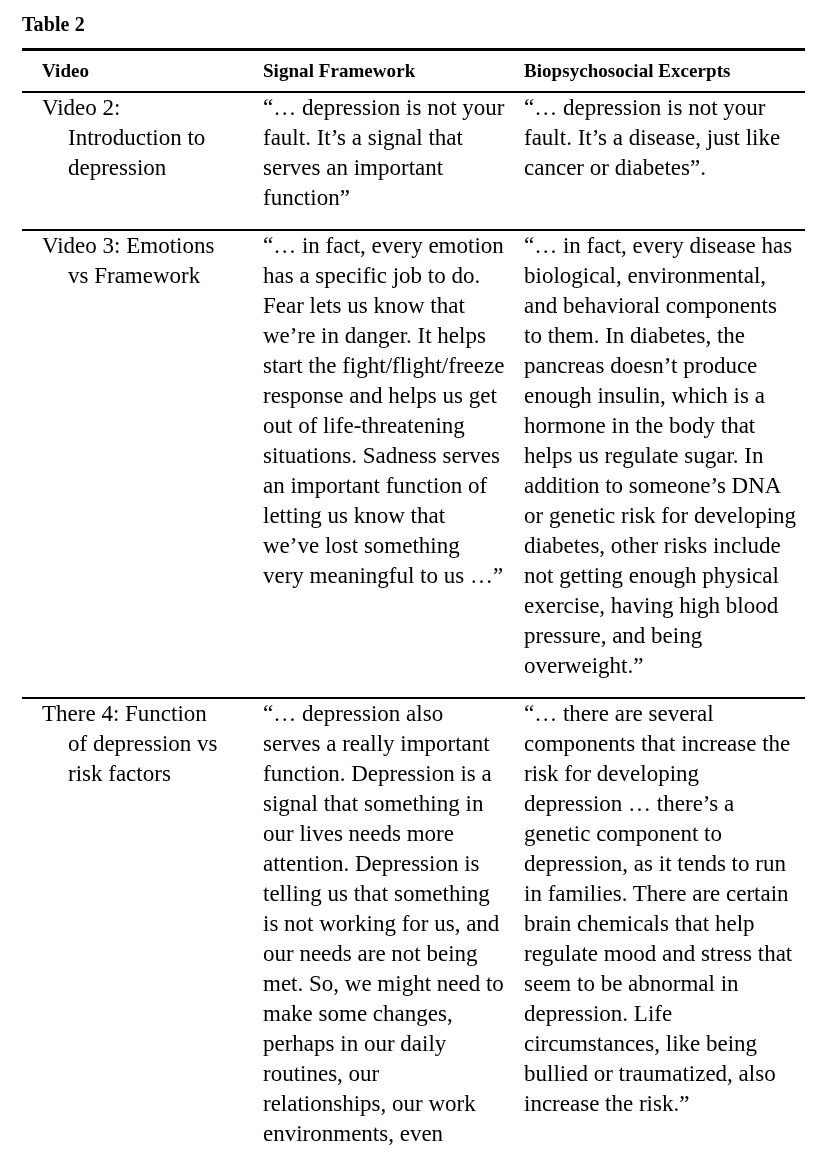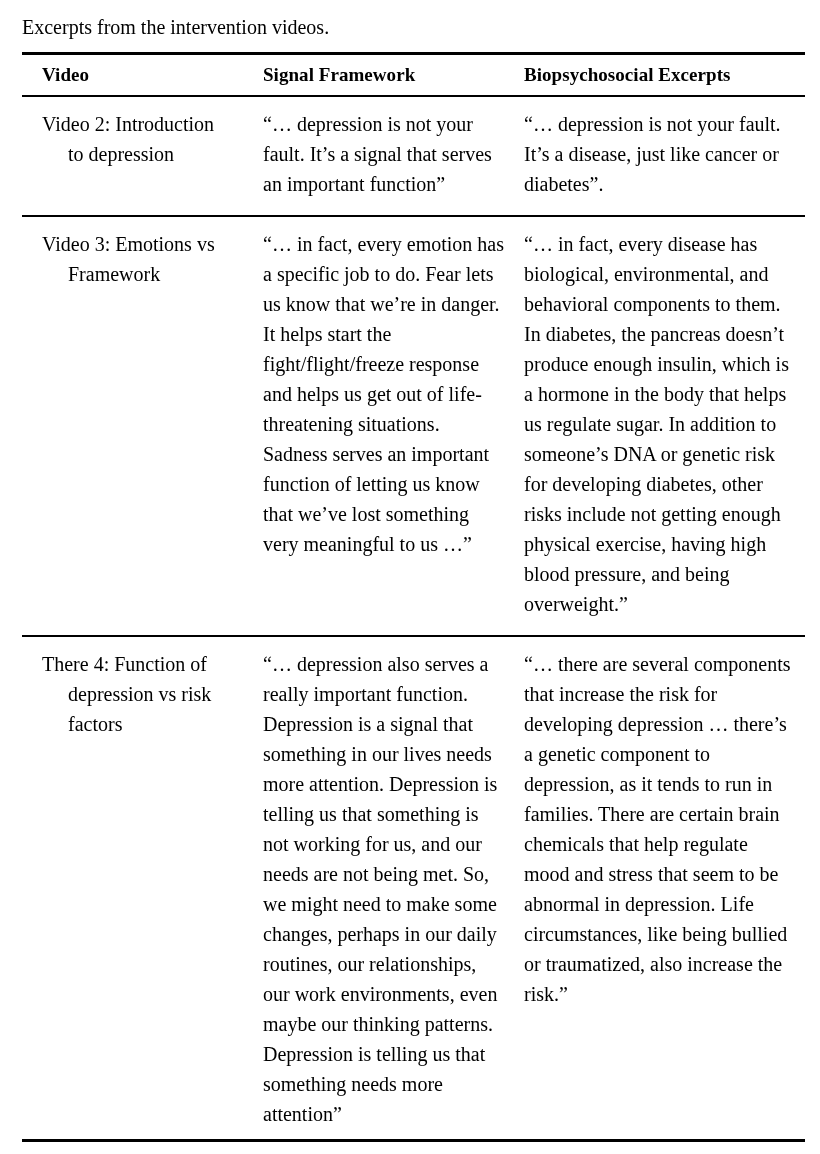--- a/index.html
+++ b/index.html
@@ -52,24 +52,24 @@
     padding: 9px 8px 9px 0;
     border-top: 3px solid #000;
     border-bottom: 2px solid #000000;
     letter-spacing: 0.05px;
   }
   thead th.col-video    { padding-left: 20px; }
   thead th.col-signal   { padding-left: 20px; }
   thead th.col-biopsych { padding-left: 6px; }
 
   tbody td {
-    font-size: 20px;
+    font-size: 23px;
     line-height: 30px;
     vertical-align: top;
-    padding: 12px 10px 16px 0;
+    padding: 0 10px 16px 0;
     border-bottom: 2px solid #000;
   }
   tbody tr:last-child td {
     border-bottom: 3px solid #000;
     padding-bottom: 10px;
   }
   td.col-video {
     padding-left: 20px;
     padding-right: 14px;
   }
@@ -90,21 +90,21 @@
   .cell-text {
     display: block;
   }
 </style>
 </head>
 <body>
 
 <div class="table-wrap">
 
   <div class="caption-block">
-    <div class="caption-text">Excerpts from the intervention videos.</div>
+    <div class="caption-label">Table 2</div>
   </div>
 
   <table class="data-table">
     <colgroup>
       <col class="c-video">
       <col class="c-signal">
       <col class="c-biopsych">
     </colgroup>
     <thead>
       <tr>

